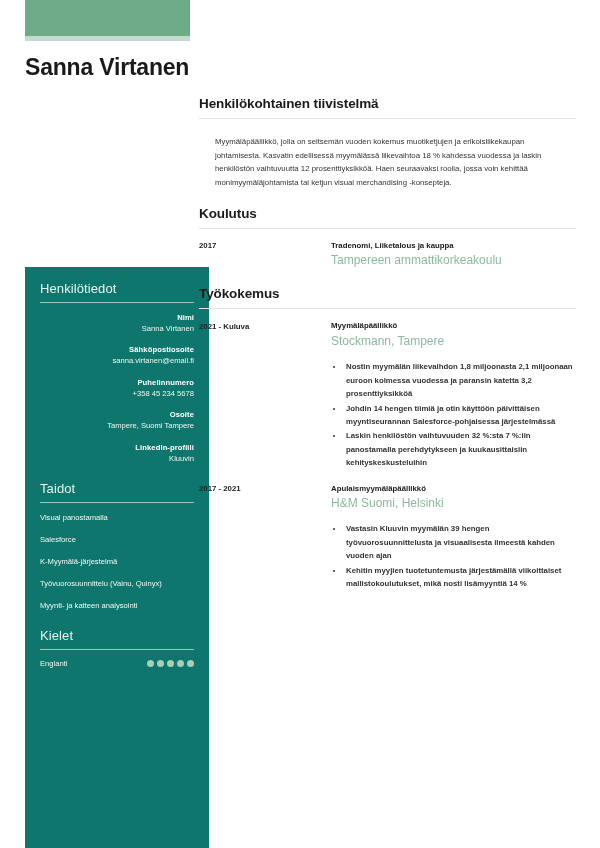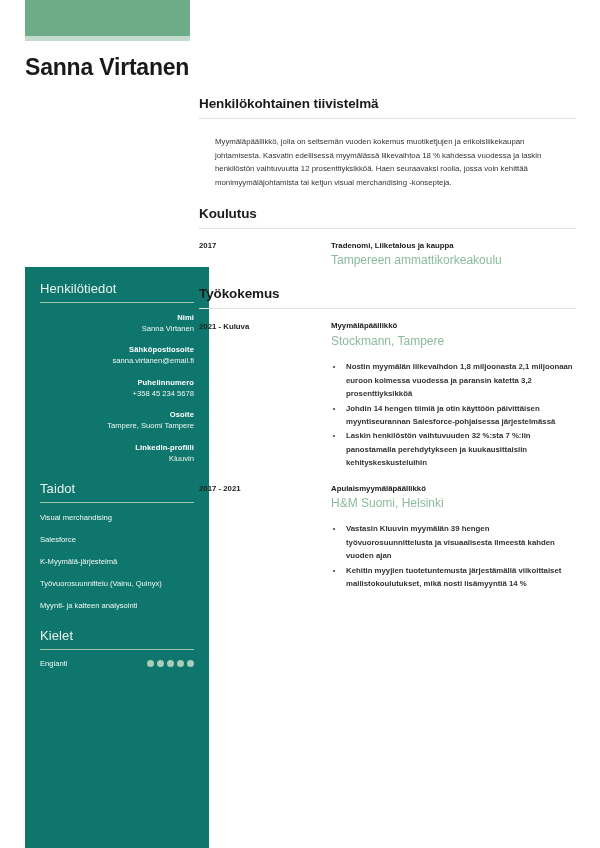--- a/index.html
+++ b/index.html
@@ -220,21 +220,21 @@
     </div>
     <div class="detail-item">
       <div class="detail-label">LinkedIn-profiili</div>
       <div class="detail-value">Kluuvin</div>
     </div>
   </section>
 
   <section class="side-section">
     <h2 class="side-heading">Taidot</h2>
     <div class="side-rule"></div>
-    <div class="skill-item">Visual merchandising</div>
+    <div class="skill-item">Visual panostamalla</div>
     <div class="skill-item">Salesforce</div>
     <div class="skill-item">K-Myymälä-järjestelmä</div>
     <div class="skill-item">Työvuorosuunnittelu (Vainu, Quinyx)</div>
     <div class="skill-item">Myynti- ja katteen analysointi</div>
   </section>
 
   <section class="side-section">
     <h2 class="side-heading">Kielet</h2>
     <div class="side-rule"></div>
     <div class="lang-row">

